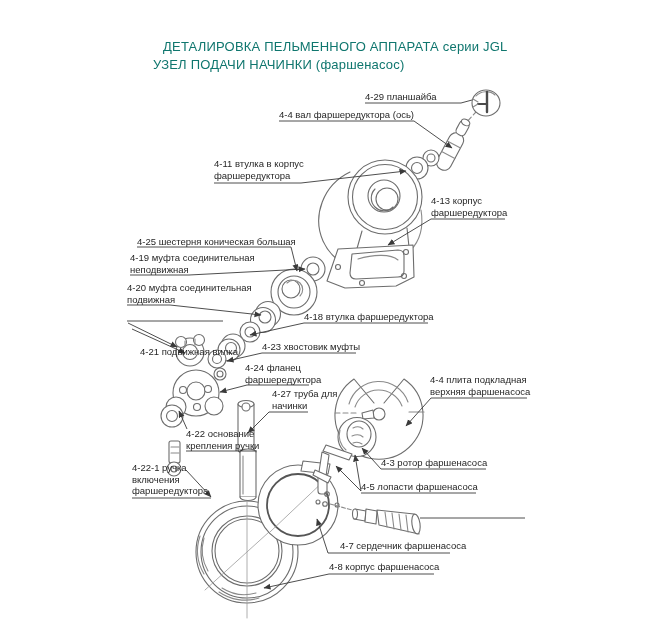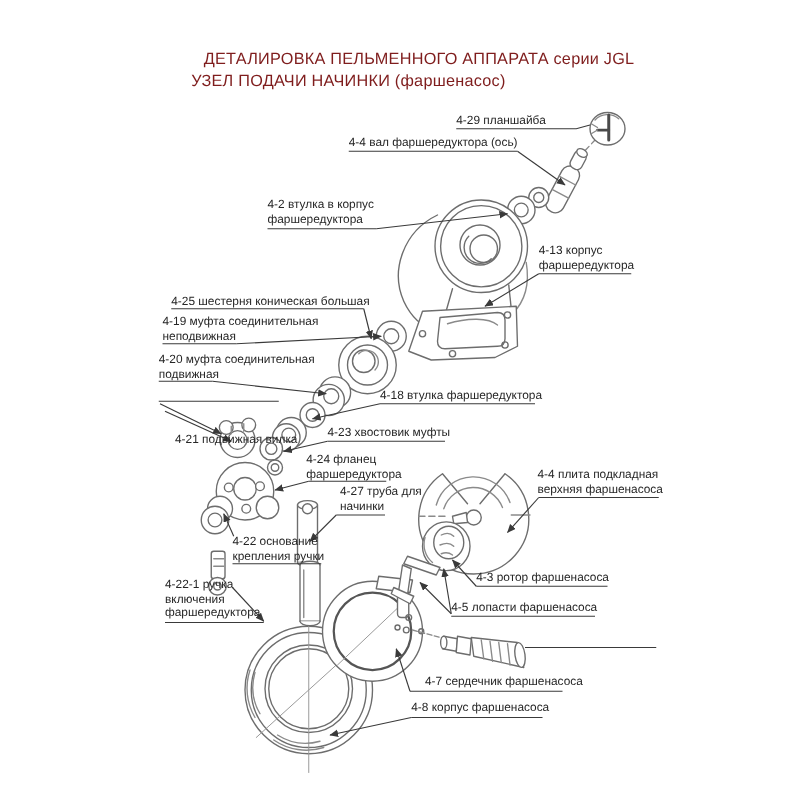--- a/index.html
+++ b/index.html
@@ -1,19 +1,19 @@
 <!DOCTYPE html>
 <html><head>
 <meta charset="utf-8">
 <style>
   html,body{margin:0;padding:0;background:#fff;}
   #stage{position:relative;width:649px;height:638px;background:#ffffff;overflow:hidden;
          font-family:"Liberation Sans",sans-serif;}
   #art{position:absolute;left:0;top:0;}
-  .title{position:absolute;color:#7f1d1d;font-size:13px;line-height:18px;letter-spacing:.2px;}
+  .title{position:absolute;color:#0f766e;font-size:13px;line-height:18px;letter-spacing:.2px;}
   #t1{left:163px;top:38px;}
   #t2{left:153px;top:56px;}
   .lbl{position:absolute;color:#262626;font-size:9.5px;line-height:11.5px;
        white-space:pre-line;letter-spacing:0;}
   
   #L429{left:365px;top:91px;}
   #L412{left:279px;top:109px;}
   #L411{left:214px;top:158px;}
   #L413{left:431px;top:195px;}
   #L425{left:137px;top:236px;}
@@ -256,21 +256,21 @@
       <path d="M329,574 L434,574"></path>
         <path d="M329,574 L264,588" marker-end="url(#arw)"></path>
     </g>
   </svg>
 
   <div class="title" id="t1">ДЕТАЛИРОВКА ПЕЛЬМЕННОГО АППАРАТА серии JGL</div>
   <div class="title" id="t2">УЗЕЛ ПОДАЧИ НАЧИНКИ (фаршенасос)</div>
 
   <div class="lbl" id="L429">4-29 планшайба</div>
   <div class="lbl" id="L412">4-4 вал фаршередуктора (ось)</div>
-  <div class="lbl" id="L411">4-2 втулка в корпус
+  <div class="lbl" id="L411">4-11 втулка в корпус
 фаршередуктора</div>
   <div class="lbl" id="L413">4-13 корпус
 фаршередуктора</div>
   <div class="lbl" id="L425">4-25 шестерня коническая большая</div>
   <div class="lbl" id="L419">4-19 муфта соединительная
 неподвижная</div>
   <div class="lbl" id="L420">4-20 муфта соединительная
 подвижная</div>
   <div class="lbl" id="L421">4-21 подвижная вилка</div>
   <div class="lbl" id="L418">4-18 втулка фаршередуктора</div>

